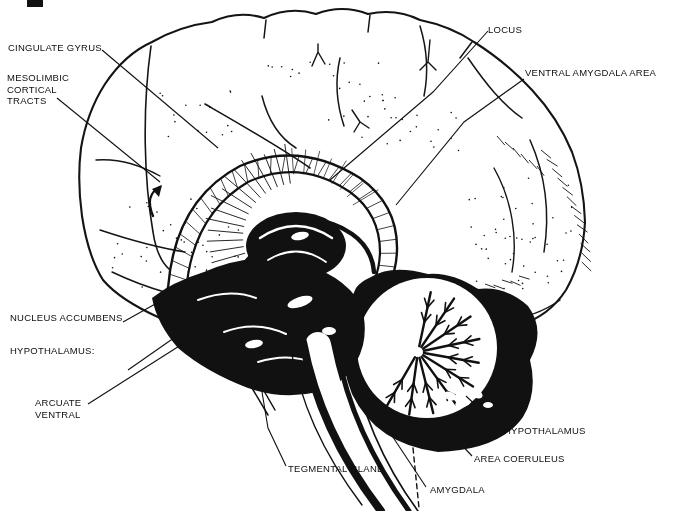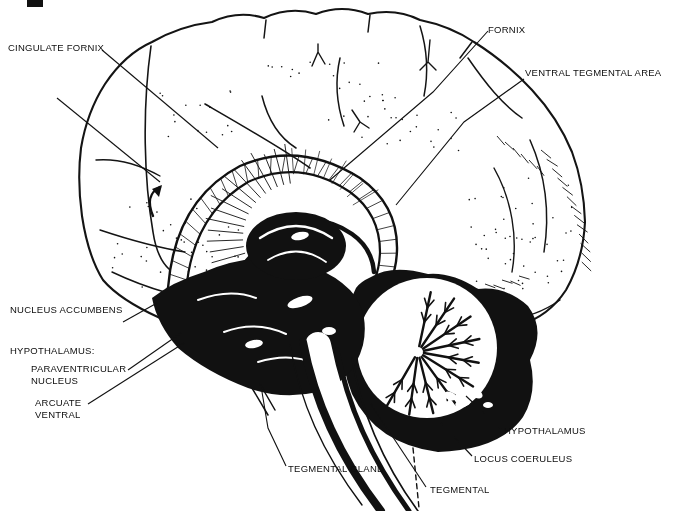--- a/index.html
+++ b/index.html
@@ -414,35 +414,35 @@
     <line x1="123" y1="322" x2="157" y2="303"></line>
     <line x1="128" y1="370" x2="181" y2="333"></line>
     <line x1="88" y1="404" x2="184" y2="343"></line>
     <polyline points="286,466 268,428 262,392"></polyline>
     <line x1="426" y1="487" x2="371" y2="404"></line>
     <line x1="472" y1="456" x2="441" y2="423"></line>
     <line x1="501" y1="429" x2="466" y2="396"></line>
   </g>
 </svg>
 
-  <div class="lbl" style="left:8px;top:42px">CINGULATE FORNIX</div>
-
-
-  <div class="lbl" style="left:488px;top:24px">FORNIX</div>
-
-  <div class="lbl" style="left:525px;top:67px">VENTRAL TEGMENTAL AREA</div>
-
-  <div class="lbl" style="left:10px;top:304px">NUCLEUS ACCUMBENS</div>
+  <div class="lbl" style="left:8px;top:42px">CINGULATE GYRUS</div>
+
+  <div class="lbl wrap" style="left:7px;top:72px;width:78px">MESOLIMBIC CORTICAL TRACTS</div>
+
+  <div class="lbl" style="left:488px;top:24px">LOCUS</div>
+
+  <div class="lbl" style="left:525px;top:67px">VENTRAL AMYGDALA AREA</div>
+
+  <div class="lbl" style="left:10px;top:312px">NUCLEUS ACCUMBENS</div>
 
   <div class="lbl" style="left:10px;top:345px">HYPOTHALAMUS:</div>
 
-  <div class="lbl wrap" style="left:31px;top:363px;width:100px">PARAVENTRICULAR NUCLEUS</div>
 
   <div class="lbl wrap" style="left:35px;top:397px;width:58px">ARCUATE VENTRAL</div>
 
   <div class="lbl" style="left:288px;top:463px">TEGMENTAL GLAND</div>
 
-  <div class="lbl" style="left:430px;top:484px">TEGMENTAL</div>
-
-  <div class="lbl" style="left:474px;top:453px">LOCUS COERULEUS</div>
+  <div class="lbl" style="left:430px;top:484px">AMYGDALA</div>
+
+  <div class="lbl" style="left:474px;top:453px">AREA COERULEUS</div>
 
   <div class="lbl" style="left:504px;top:425px">HYPOTHALAMUS</div>
 </div>
 
 </body></html>

